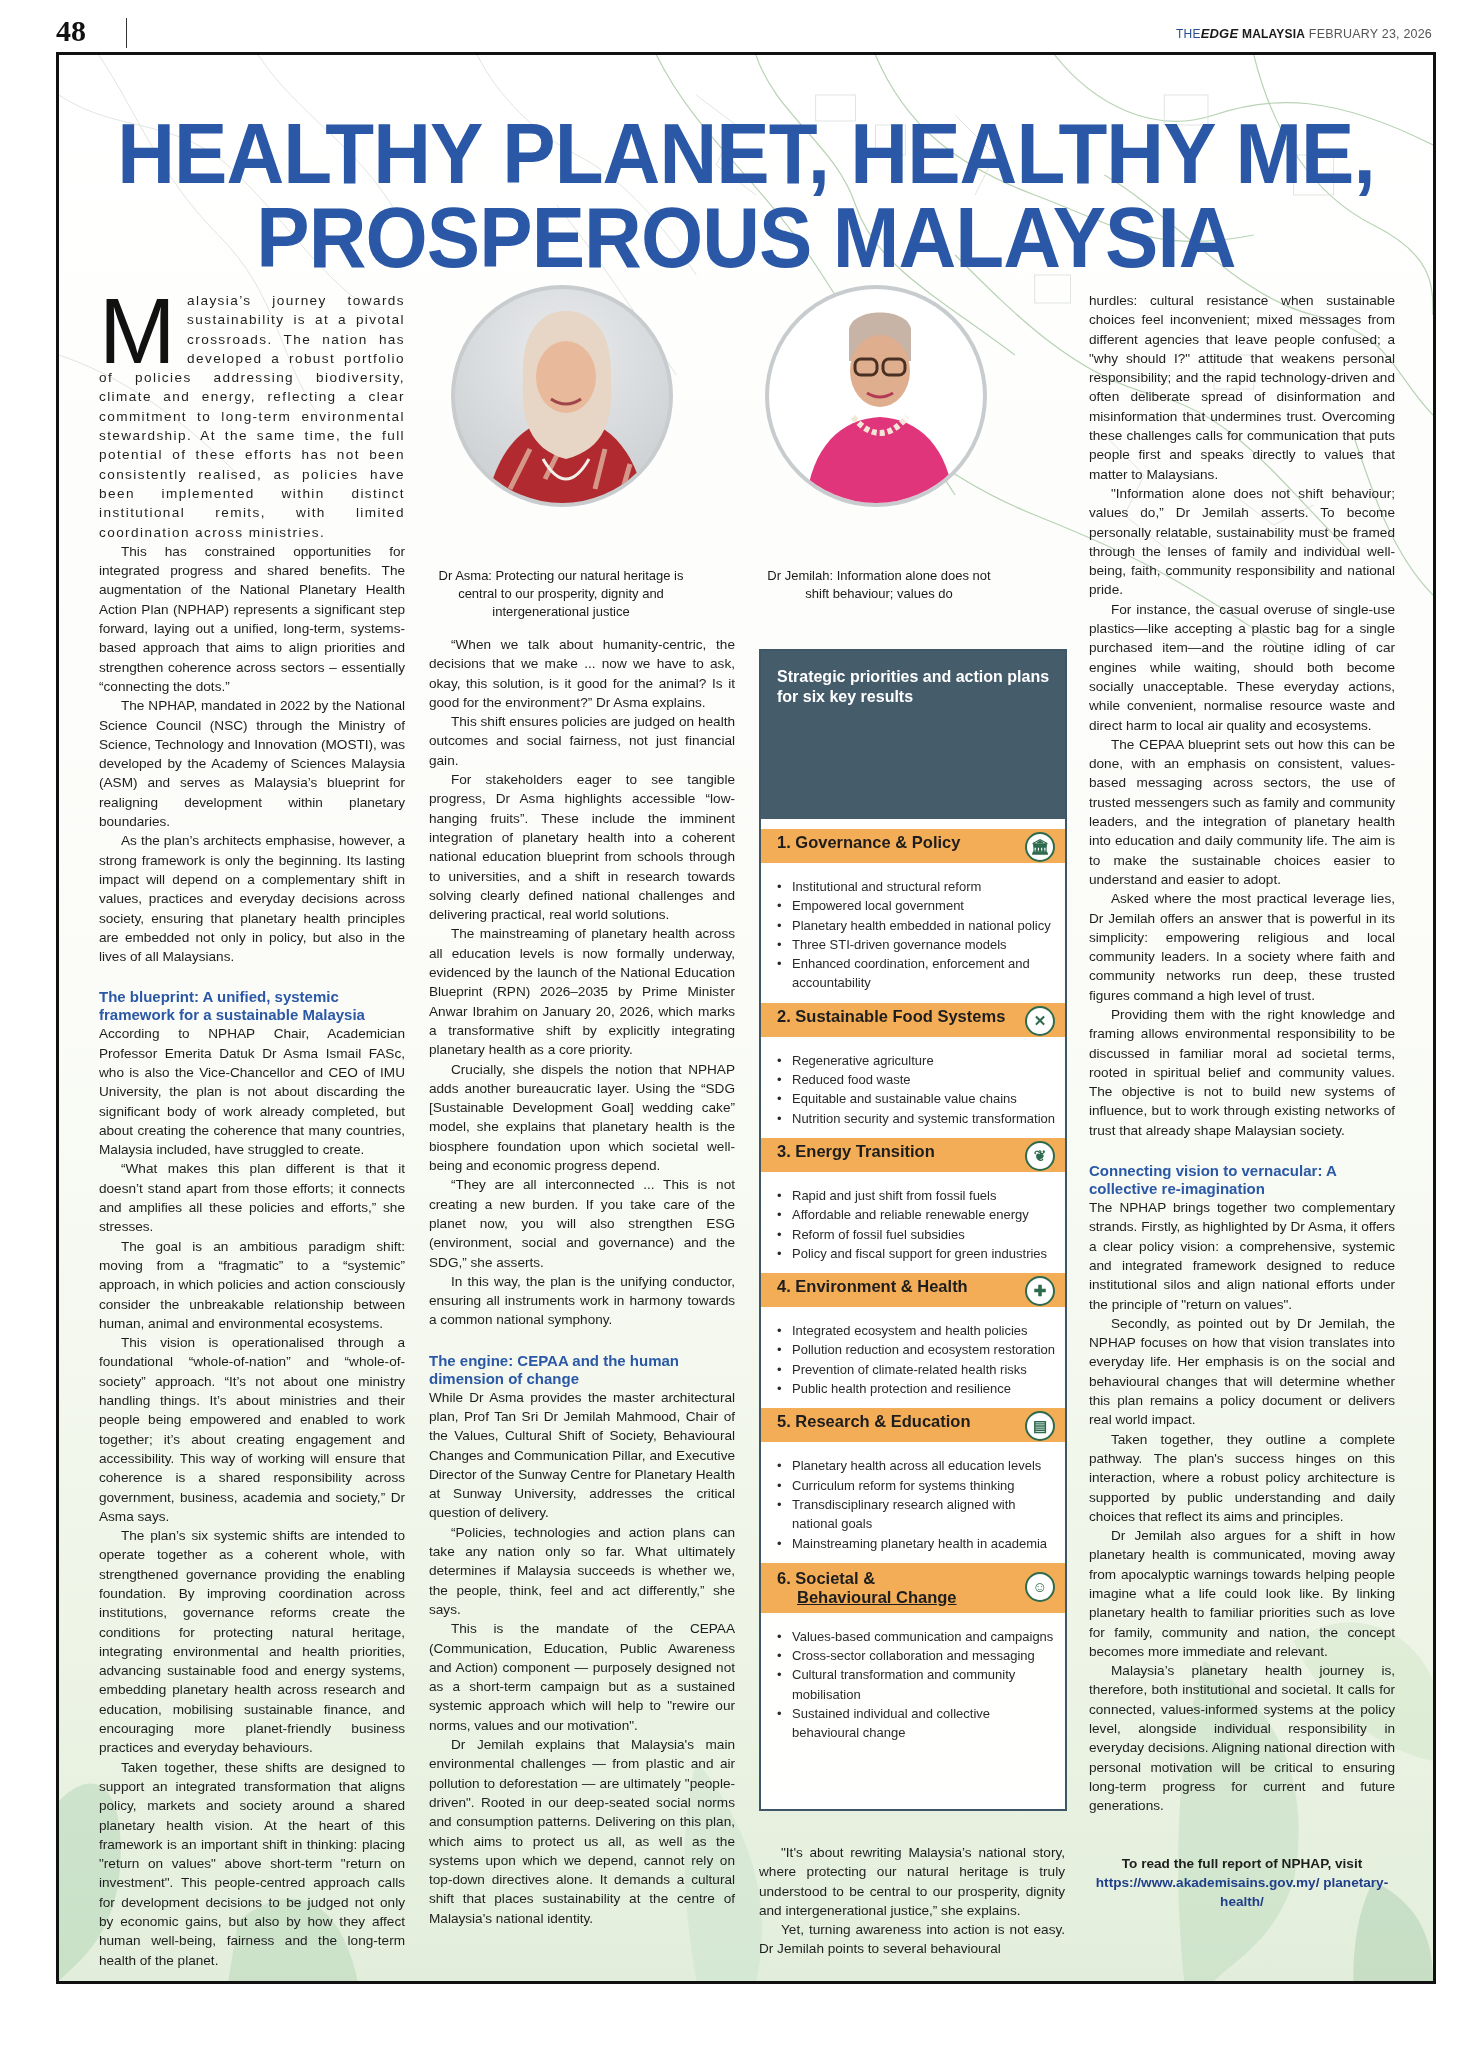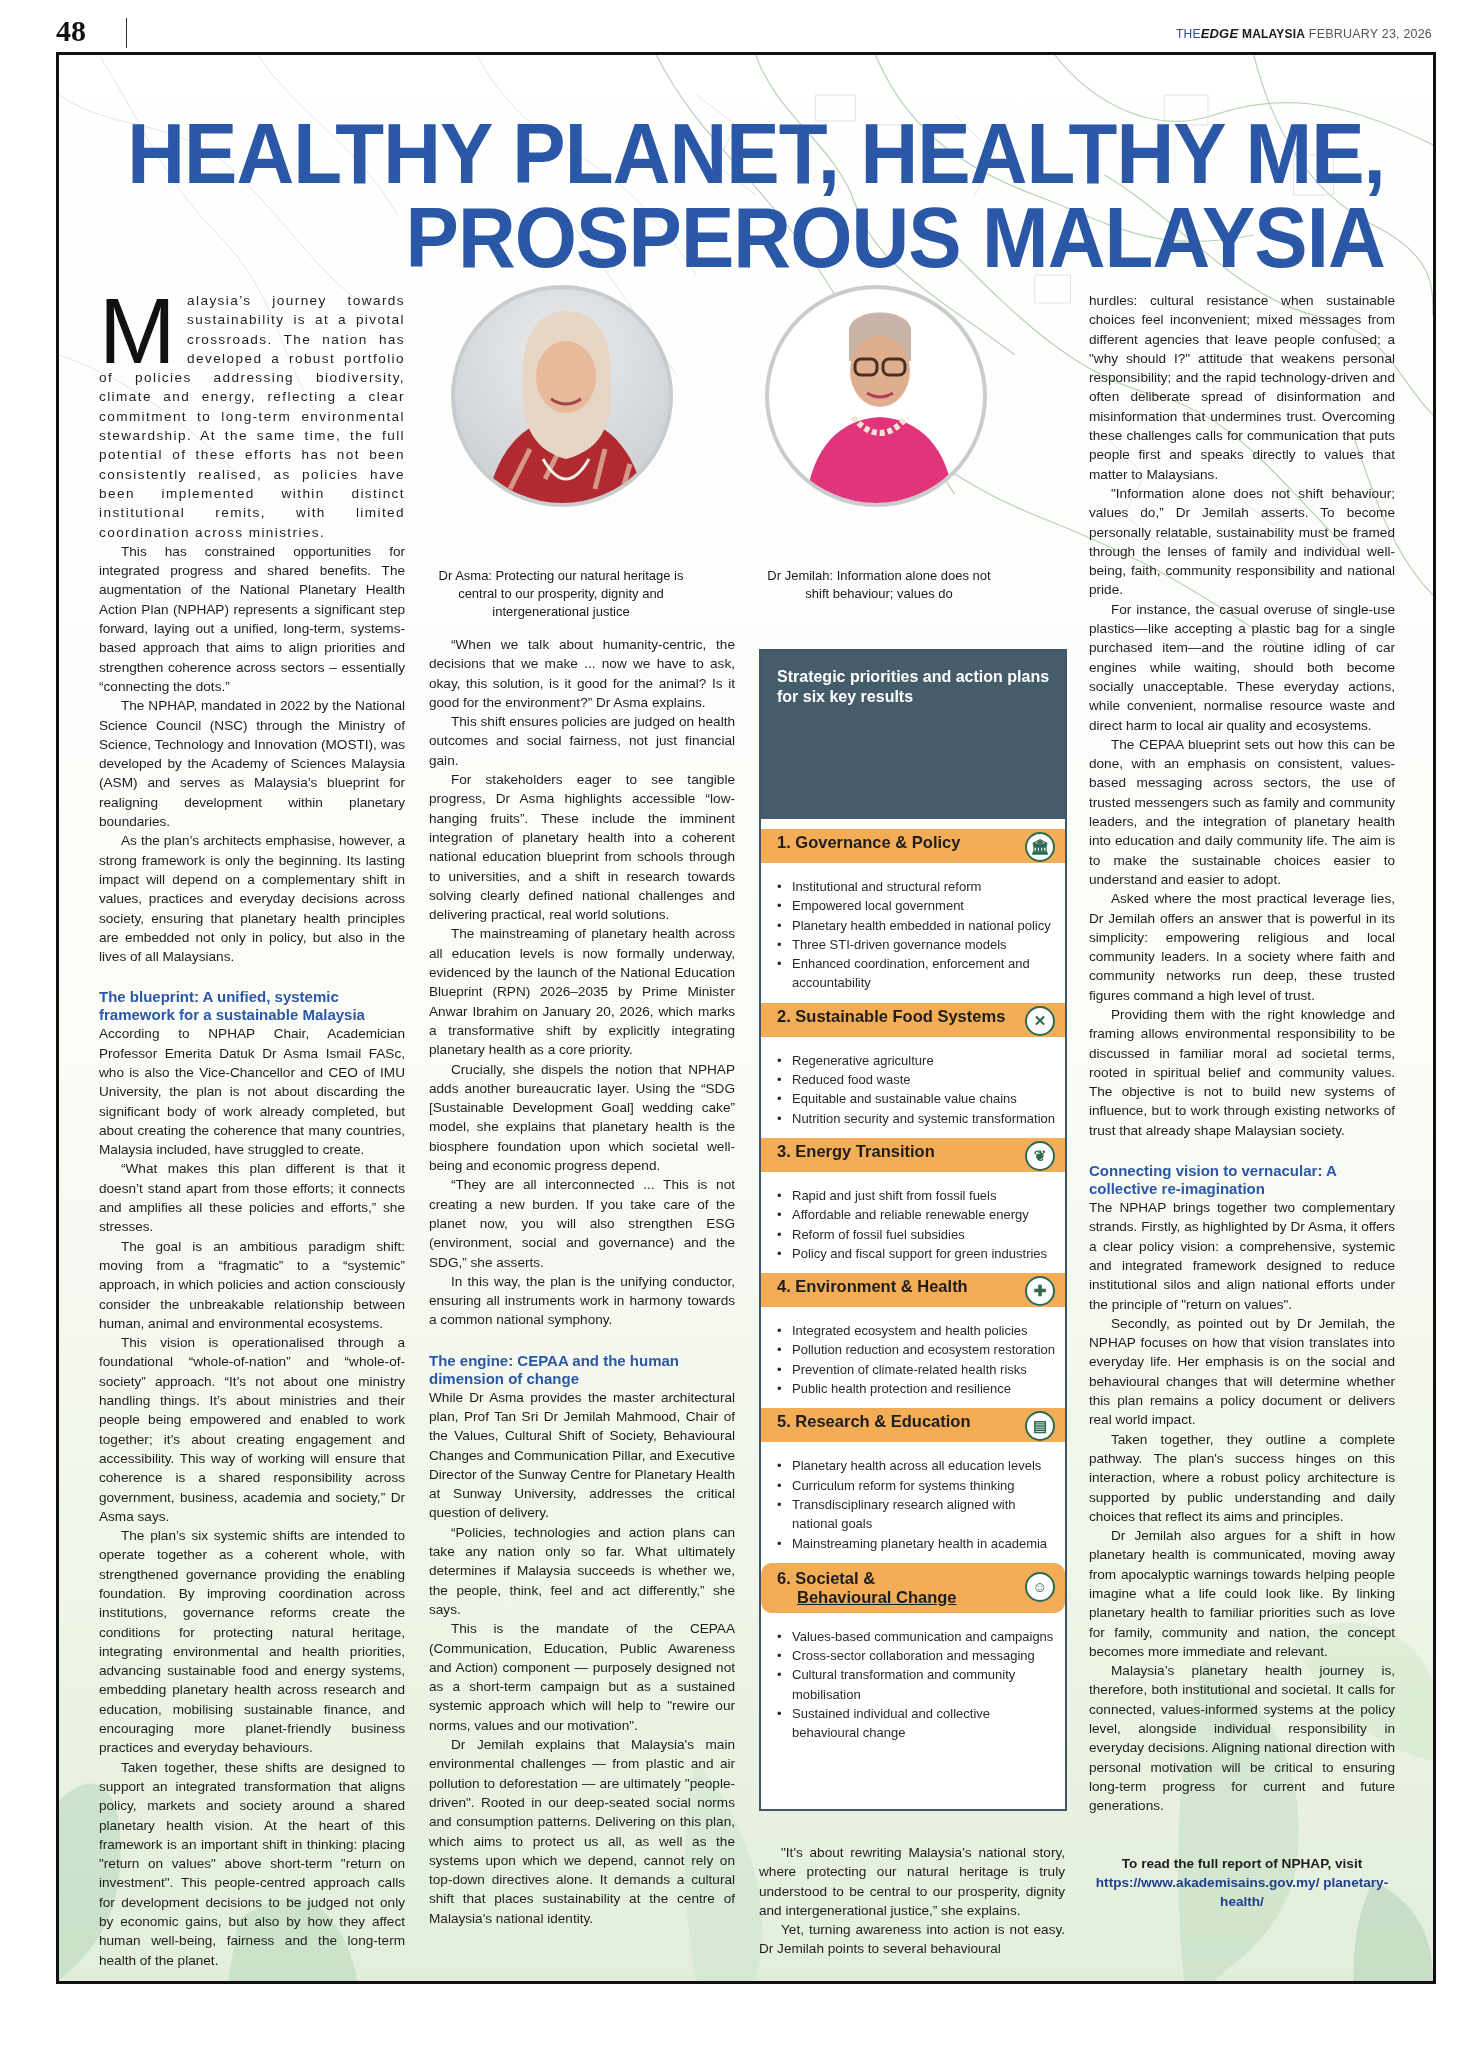--- a/index.html
+++ b/index.html
@@ -11,21 +11,21 @@
   .masthead { position: absolute; right: 34px; top: 26px; font-size: 12.5px; letter-spacing: 0.2px; color: #555; white-space: nowrap; }
   .masthead .the { color: #2a4d8f; font-weight: normal; font-size: 12px; }
   .masthead .edge { color: #1a1a1a; font-weight: bold; font-style: italic; font-size: 13px; }
   .masthead .pub { color: #1a1a1a; font-weight: bold; font-size: 12px; }
 
   .frame { position: absolute; left: 56px; top: 52px; width: 1380px; height: 1932px; border: 3px solid #111; overflow: hidden;
     background: linear-gradient(180deg, #ffffff 0%, #fbfcf8 50%, #eef4e6 82%, #e2eedb 100%); }
   .map-bg { position: absolute; left: 0; top: 0; width: 100%; height: 620px; opacity: 0.55; }
   .leaf-bg { position: absolute; left: 0; bottom: 0; width: 100%; height: 520px; opacity: 0.55; }
 
-  .headline { position: absolute; left: 0; width: 100%; top: 56px; text-align: right; font-family: "Liberation Sans", sans-serif; font-weight: bold;
+  .headline { position: absolute; left: 0; width: 100%; top: 56px; text-align: center; font-family: "Liberation Sans", sans-serif; font-weight: bold;
     color: #2b58a6; line-height: 0.98; letter-spacing: -1px; }
   .headline .l1 { display: block; font-size: 86px; transform: scaleX(0.93); }
   .headline .l2 { display: block; font-size: 86px; transform: scaleX(0.93); }
 
   .col { position: absolute; font-size: 13.6px; line-height: 19.3px; text-align: justify; color: #1e1e1e; }
   .col p { text-indent: 22px; }
   .col p.noindent { text-indent: 0; }
   .col1 { left: 40px; top: 236px; width: 306px; }
   .col2 { left: 370px; top: 580px; width: 306px; }
   .col3 { left: 700px; top: 1788px; width: 306px; }
@@ -43,21 +43,21 @@
   .portrait.jemilah { left: 706px; top: 230px; background: #ffffff; }
   .caption { position: absolute; text-align: center; font-size: 13px; line-height: 18px; color: #1a1a1a; }
   .caption.asma { left: 372px; top: 512px; width: 260px; }
   .caption.jemilah { left: 700px; top: 512px; width: 240px; }
 
   .infobox { position: absolute; left: 700px; top: 594px; width: 308px; height: 1162px; border: 2px solid #3e5666; background: rgba(255,255,255,0.96); }
   .ib-header { background: #455c6b; color: #ffffff; padding: 10px 12px 12px 16px; height: 168px; }
   .ib-title { font-weight: bold; font-size: 30px; line-height: 26px; letter-spacing: -0.3px; }
   .ib-sub { font-weight: bold; font-size: 16px; line-height: 20px; margin-top: 6px; }
   .ib-section-head { background: #f4ad57; margin-top: 10px; height: 34px; position: relative; padding: 4px 0 0 16px; font-weight: bold; font-size: 16.5px; color: #1d1d1d; }
-  .ib-section-head.tall { height: 50px; line-height: 19px; padding-top: 6px; border-radius: 11px; }
+  .ib-section-head.tall { height: 50px; line-height: 19px; padding-top: 6px; }
   .ib-section-head .num-title { display: block; }
   .ib-icon { position: absolute; right: 10px; top: 3px; width: 30px; height: 30px; border-radius: 50%; border: 2px solid #2e6b4e; background: #fff;
     font-size: 15px; line-height: 26px; text-align: center; color: #2e6b4e; }
   .ib-section-head.tall .ib-icon { top: 9px; }
   .ib-list { list-style: none; padding: 14px 8px 0 16px; }
   .ib-list li { position: relative; padding-left: 15px; font-size: 13px; line-height: 19.3px; color: #2a2a2a; }
   .ib-list li::before { content: "•"; position: absolute; left: 0; top: 0; }
 </style>
 </head>
 <body>

